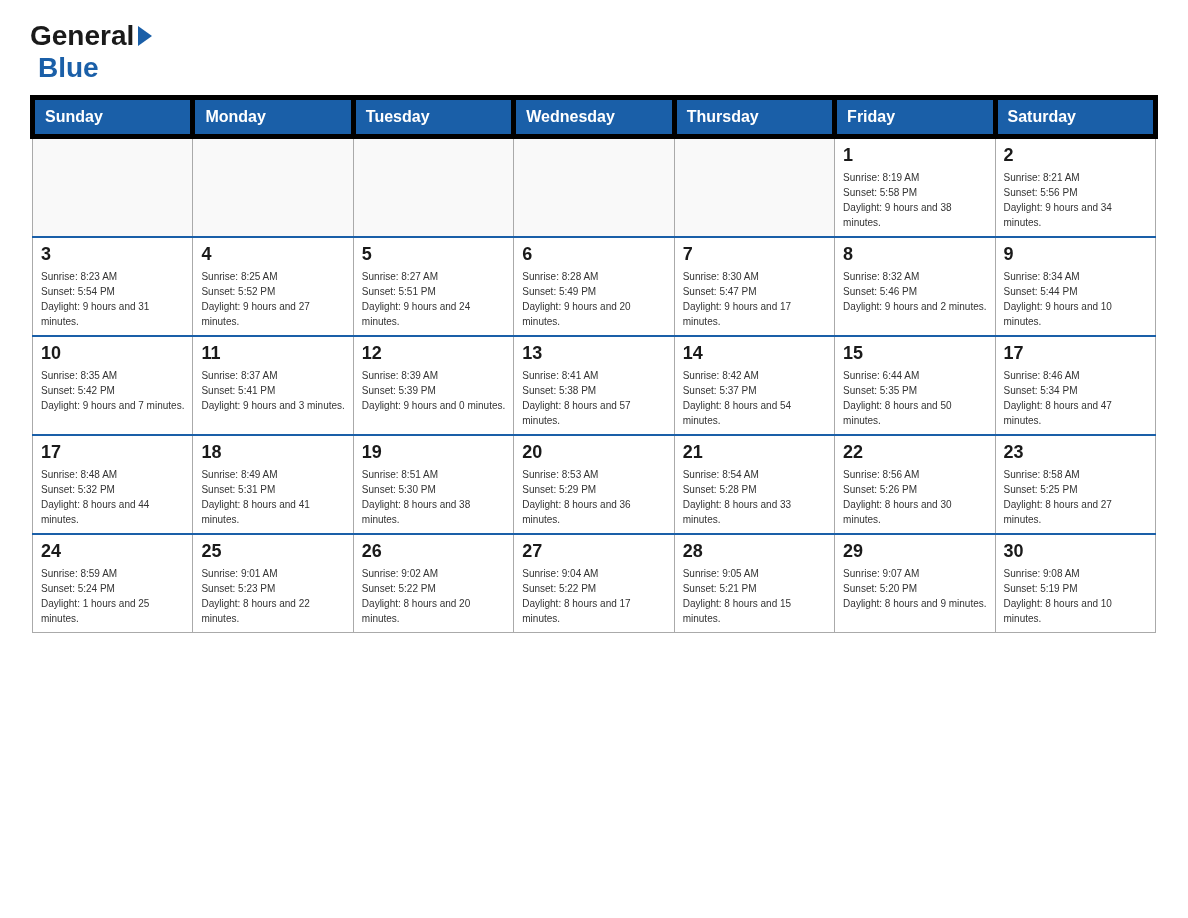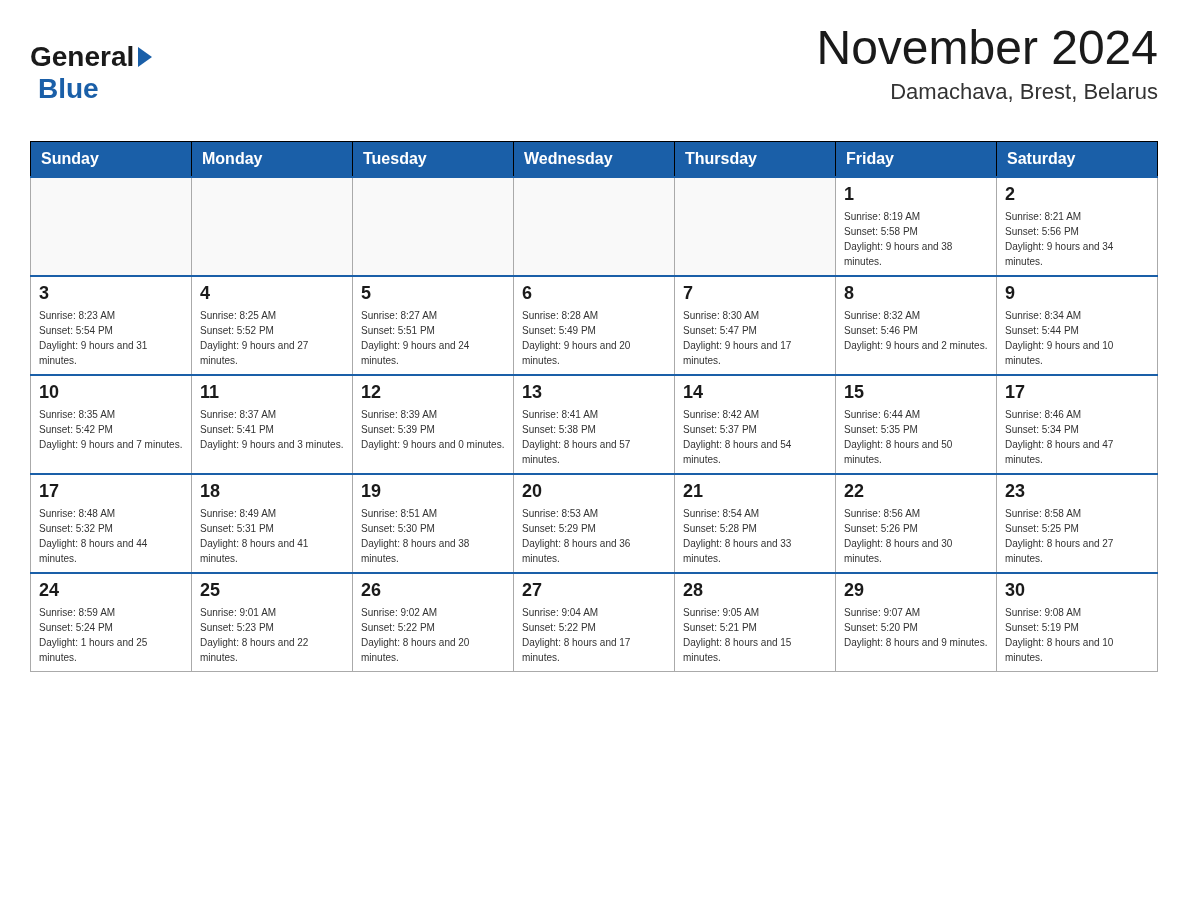--- a/index.html
+++ b/index.html
@@ -6,22 +6,22 @@
     body {
       font-family: Arial, sans-serif;
       background: #fff;
       width: 1188px;
       min-height: 918px;
       padding: 20px 30px;
     }
     .header {
       display: flex;
       justify-content: space-between;
-      align-items: flex-end;
-      margin-bottom: 36px;
+      align-items: center;
+      margin-bottom: 11px;
     }
     .logo {
       display: flex;
       flex-direction: column;
       align-items: flex-start;
     }
     .logo-general {
       font-size: 28px;
       font-weight: bold;
       color: #1a1a1a;
@@ -61,21 +61,21 @@
       width: 100%;
       border-collapse: collapse;
     }
     th {
       background-color: #1a5fa8;
       color: #fff;
       font-size: 16px;
       font-weight: bold;
       padding: 8px 10px;
       text-align: left;
-      border: 1px solid #000000;
+      border: 5px solid #000000;
     }
     td {
       vertical-align: top;
       border: 1px solid #aaa;
       padding: 6px 8px;
       width: calc(100% / 7);
       min-height: 100px;
       font-size: 13px;
       color: #333;
       background: #fff;
@@ -104,24 +104,20 @@
 
 <div class="header">
   <div class="logo">
     <div class="logo-general">
       <span>General</span>
       <span class="logo-arrow"></span>
     </div>
     <div style="margin-left:4px;">
       <span class="logo-blue">Blue</span>
     </div>
-  </div>
-  <div class="title-area">
-    <div class="month-title">November 2024</div>
-    <div class="location">Damachava, Brest, Belarus</div>
   </div>
 </div>
 
 <table>
   <thead>
     <tr>
       <th>Sunday</th>
       <th>Monday</th>
       <th>Tuesday</th>
       <th>Wednesday</th>

